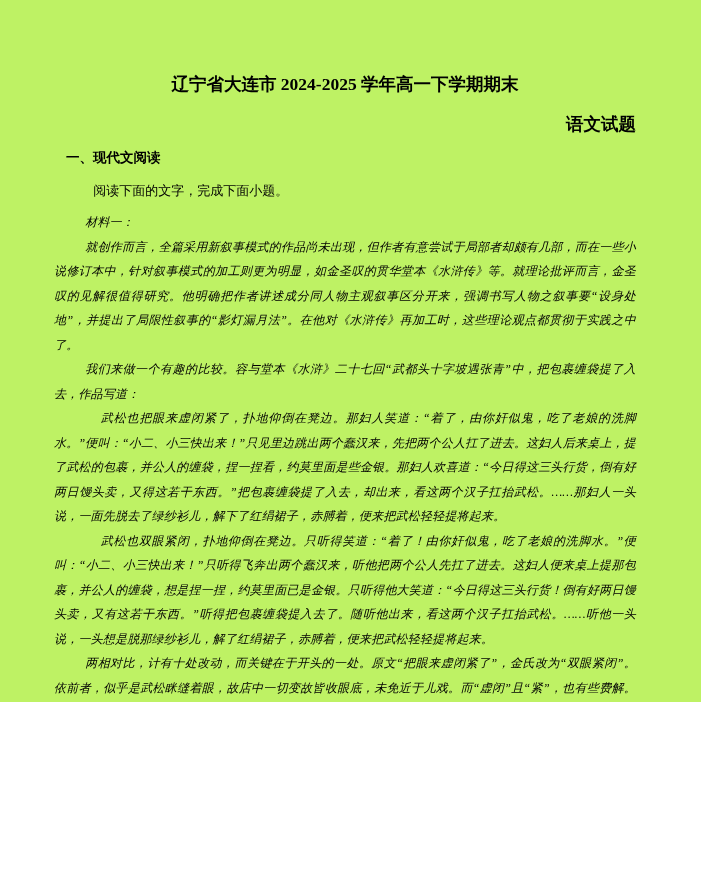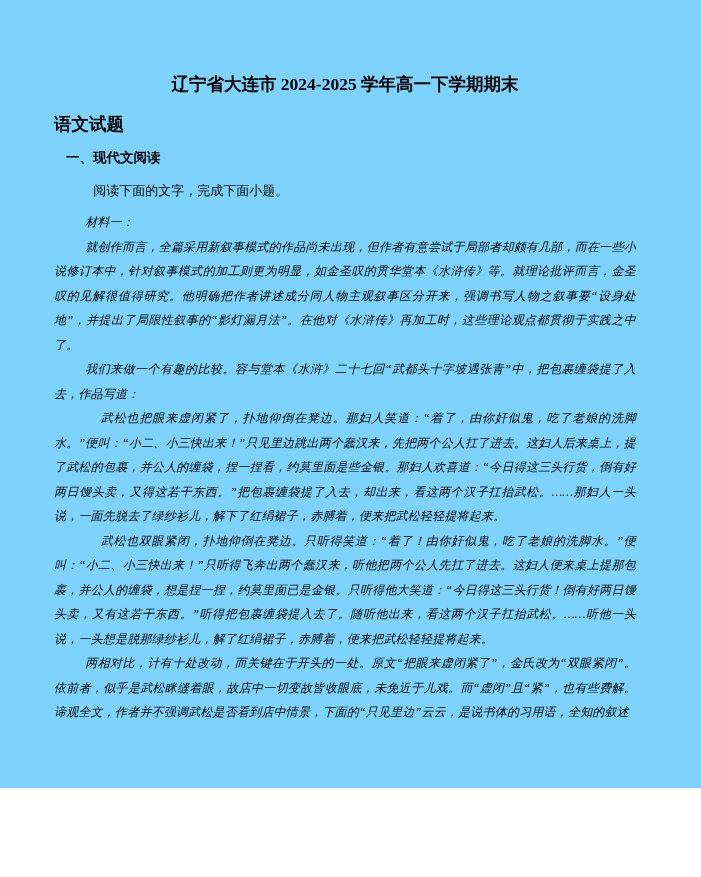--- a/index.html
+++ b/index.html
@@ -5,37 +5,37 @@
   html, body {
     margin: 0;
     padding: 0;
     background: #ffffff;
     color: #000000;
     font-family: "Liberation Serif", serif;
   }
   .page {
     position: relative;
     width: 701px;
-    height: 788px;
+    height: 702px;
     box-sizing: border-box;
-    background: #7dd3fc;
+    background: #bef264;
     padding: 72px 65px 0 54px;
     overflow: hidden;
   }
   .title {
     font-size: 17.5px;
     font-weight: bold;
     text-align: center;
     line-height: 24px;
     margin: 0 0 16px 0;
   }
   .subtitle {
     font-size: 17.5px;
     font-weight: bold;
-    text-align: left;
+    text-align: right;
     line-height: 24px;
     margin: 0 0 10px 0;
   }
   .section-heading {
     font-size: 13.5px;
     font-weight: bold;
     line-height: 19px;
     margin: 12px;
   }
   .instruction {

